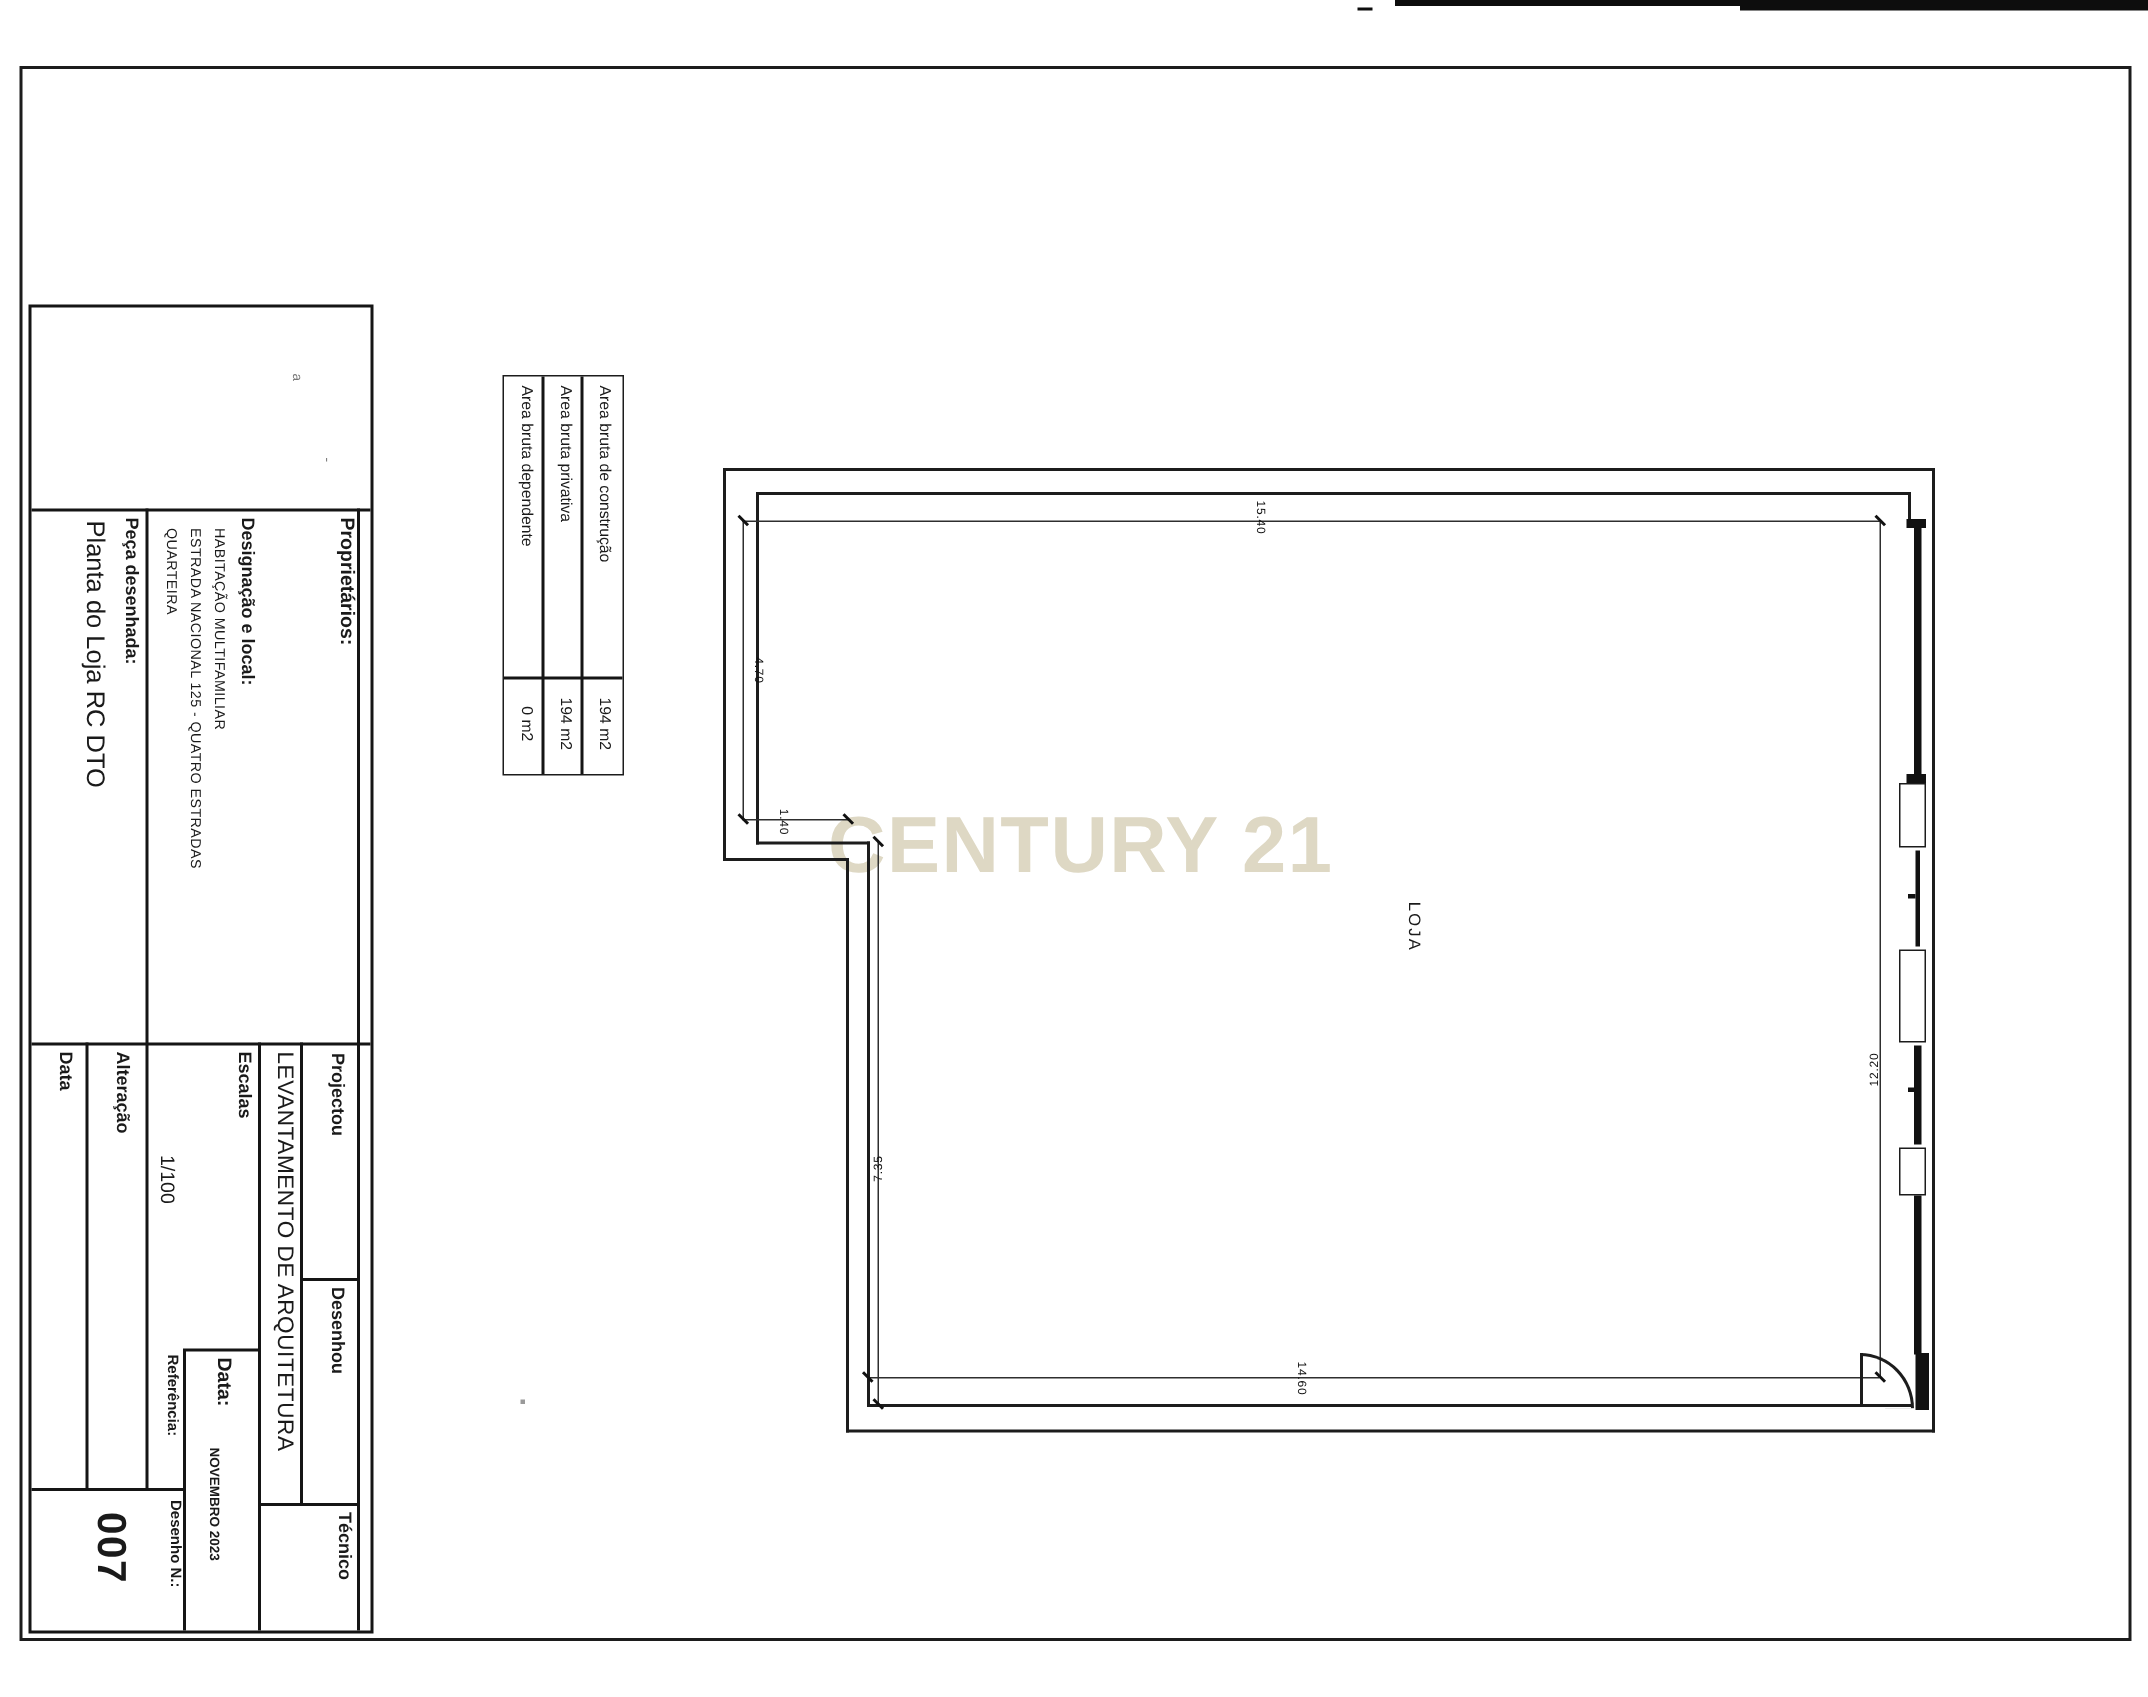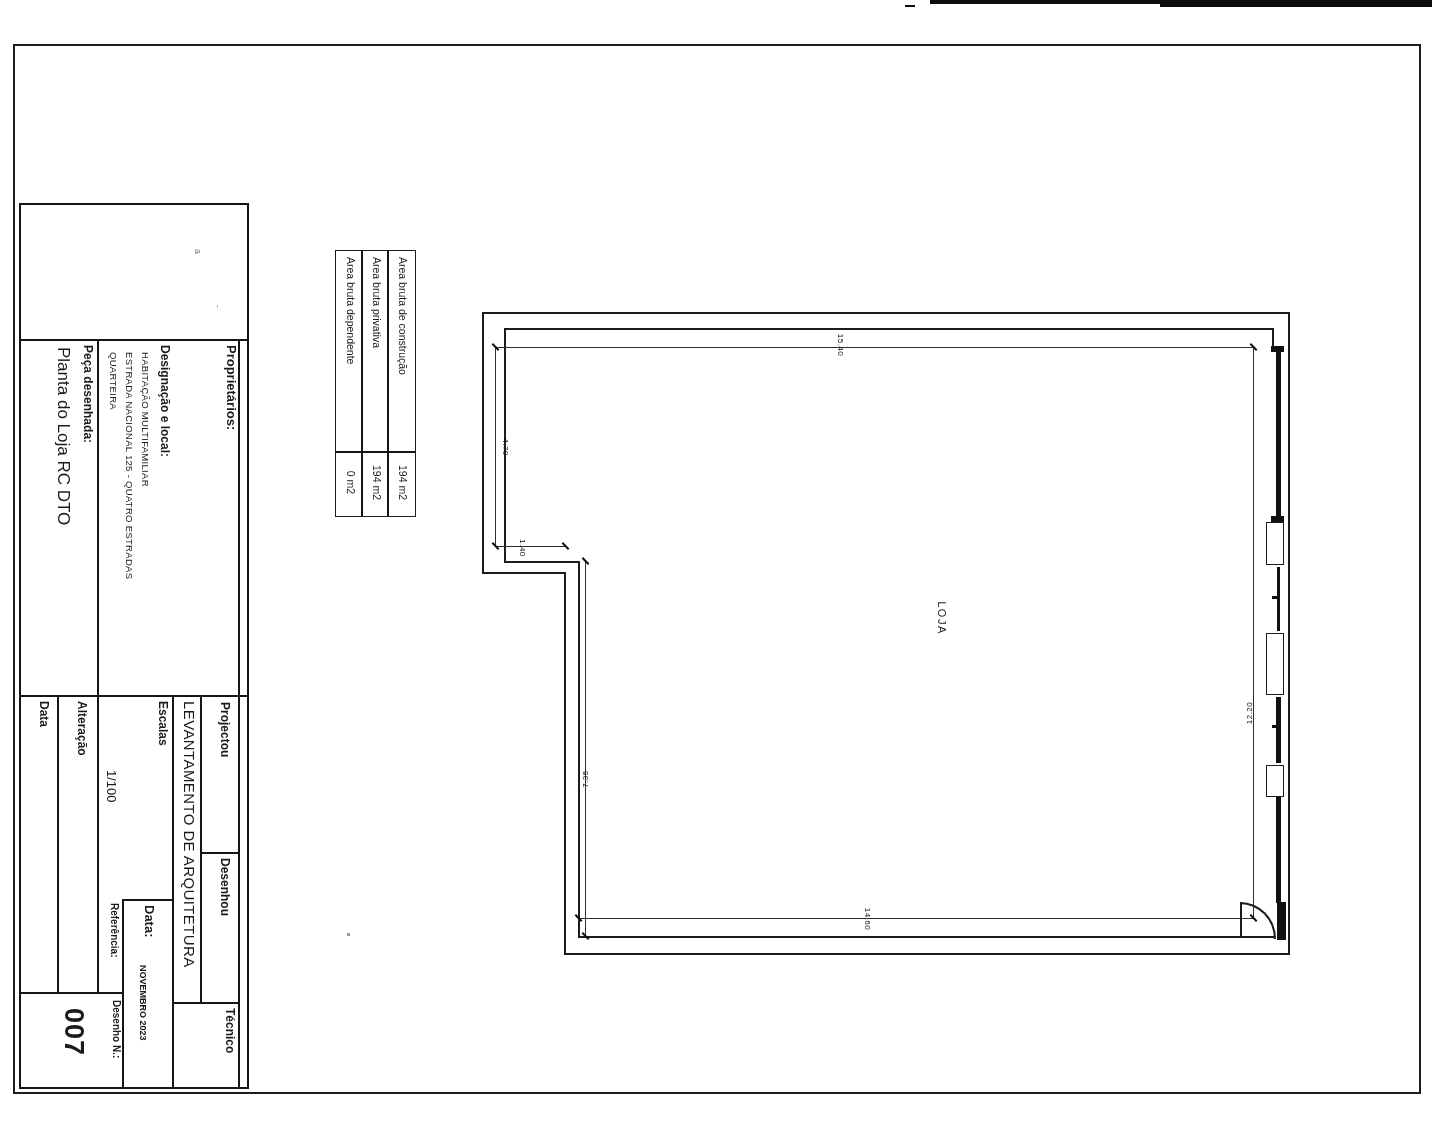--- a/index.html
+++ b/index.html
@@ -105,20 +105,21 @@
     <div class="tbl-line-h" style="left:0;top:52px;width:265px;"></div>
     <div class="tbl-line-v" style="left:200px;top:0;height:79px;"></div>
     <div class="at-lbl" style="top:6px;">Area bruta de construção</div>
     <div class="at-val" style="top:6px;">194 m2</div>
     <div class="at-lbl" style="top:32px;">Area bruta privativa</div>
     <div class="at-val" style="top:32px;">194 m2</div>
     <div class="at-lbl" style="top:58px;">Area bruta dependente</div>
     <div class="at-val" style="top:58px;">0 m2</div>
   </div>
 
+  <div id="watermark">CENTURY 21</div>
 
   <div class="hl planline" style="left:482px;top:312px;width:808px;"></div>
   <div class="vl planline" style="left:1288px;top:312px;height:643px;"></div>
   <div class="hl planline" style="left:564px;top:953px;width:726px;"></div>
   <div class="vl planline" style="left:564px;top:572px;height:383px;"></div>
   <div class="hl planline" style="left:482px;top:572px;width:84px;"></div>
   <div class="vl planline" style="left:482px;top:312px;height:262px;"></div>
 
   <div class="hl planline" style="left:504px;top:328px;width:770px;"></div>
   <div class="vl planline" style="left:1272px;top:328px;height:610px;"></div>

